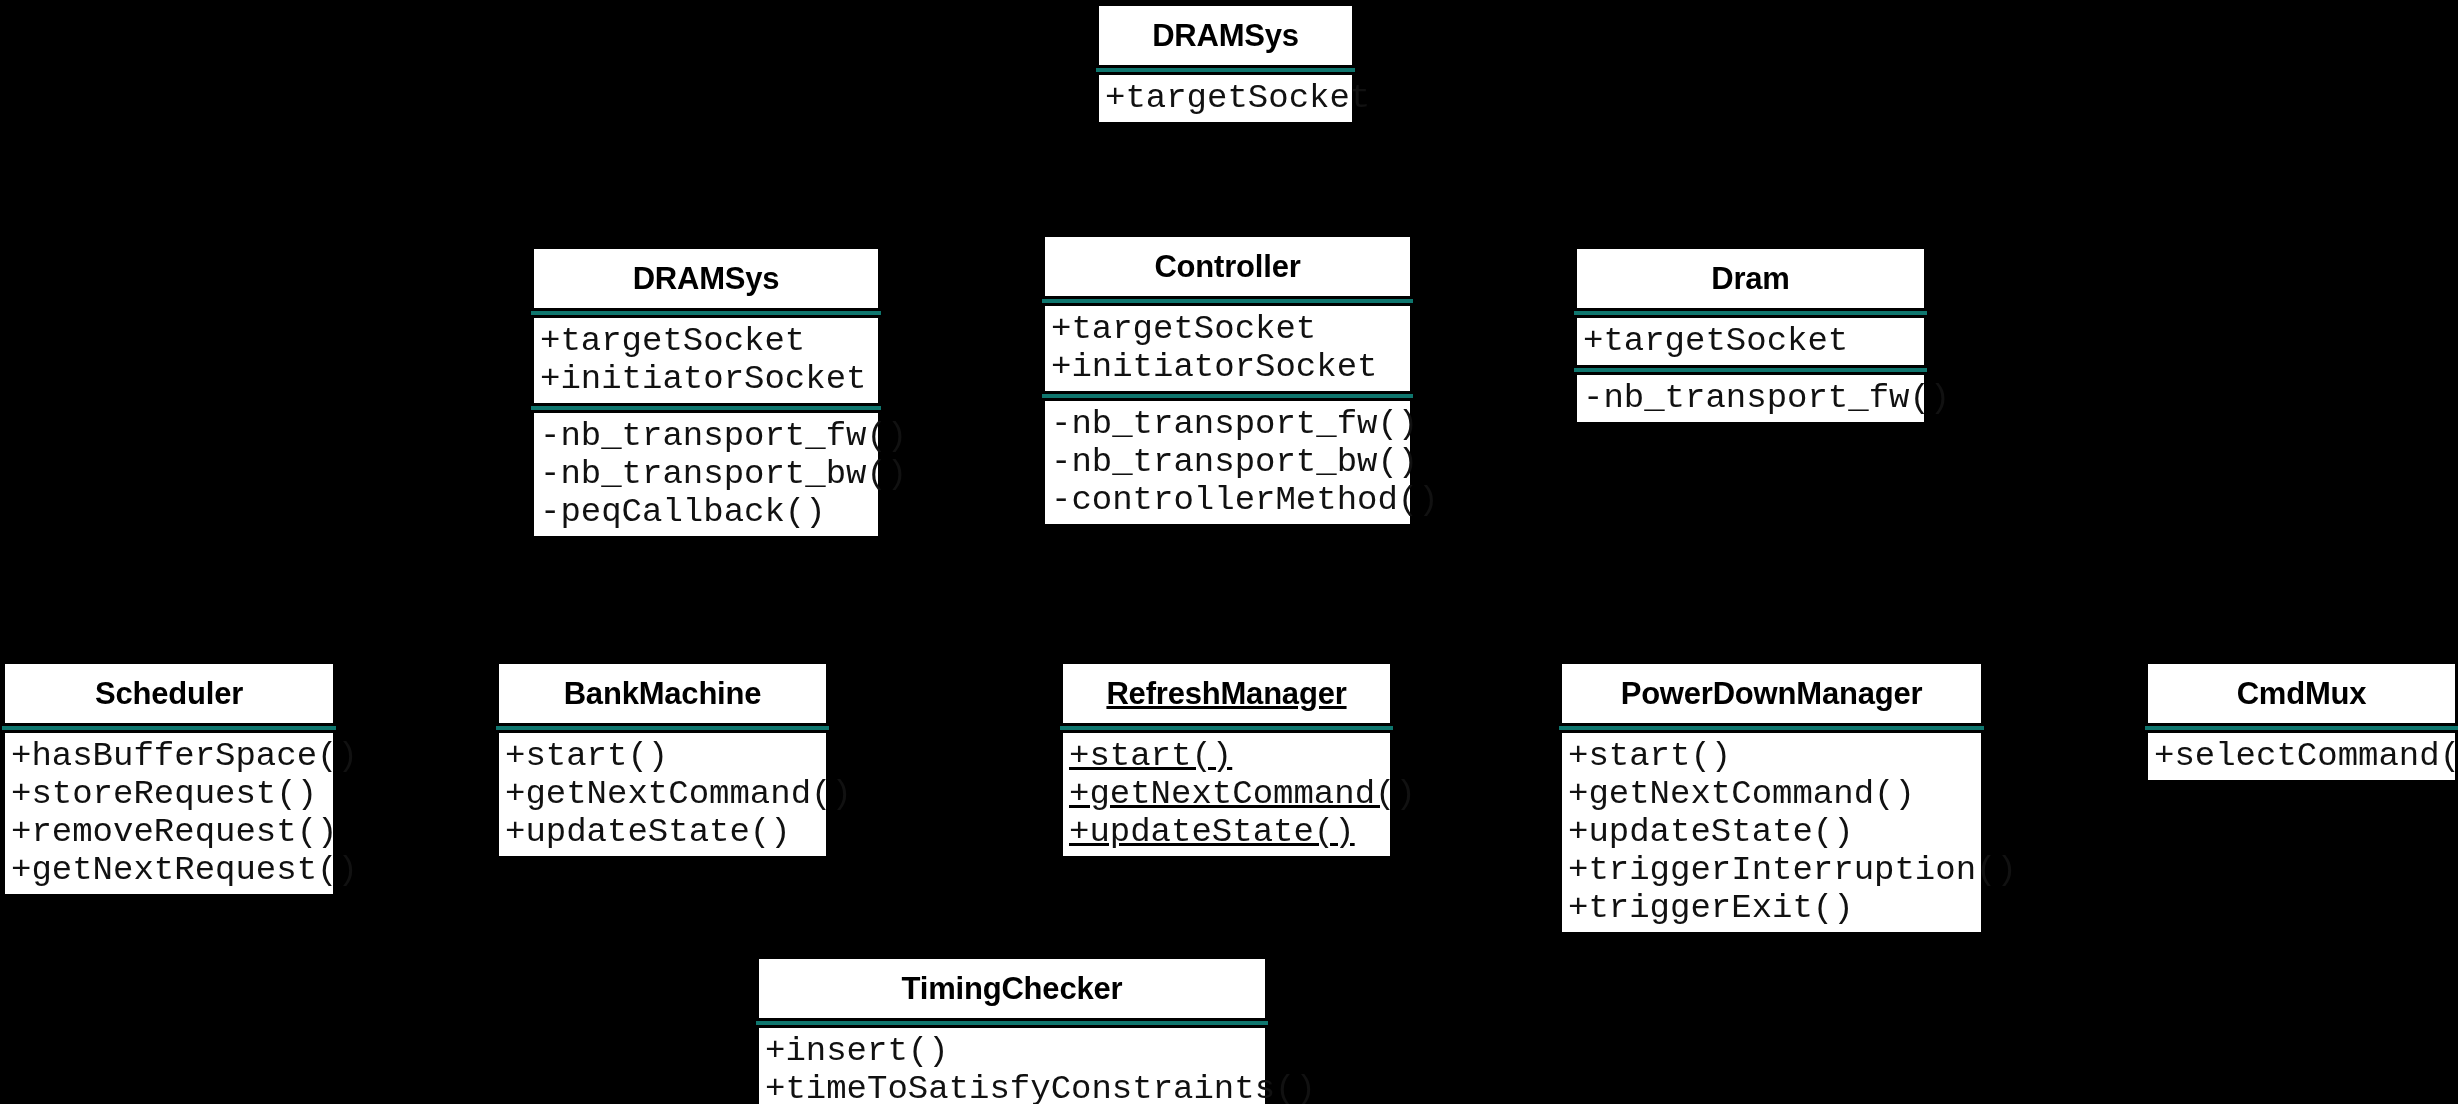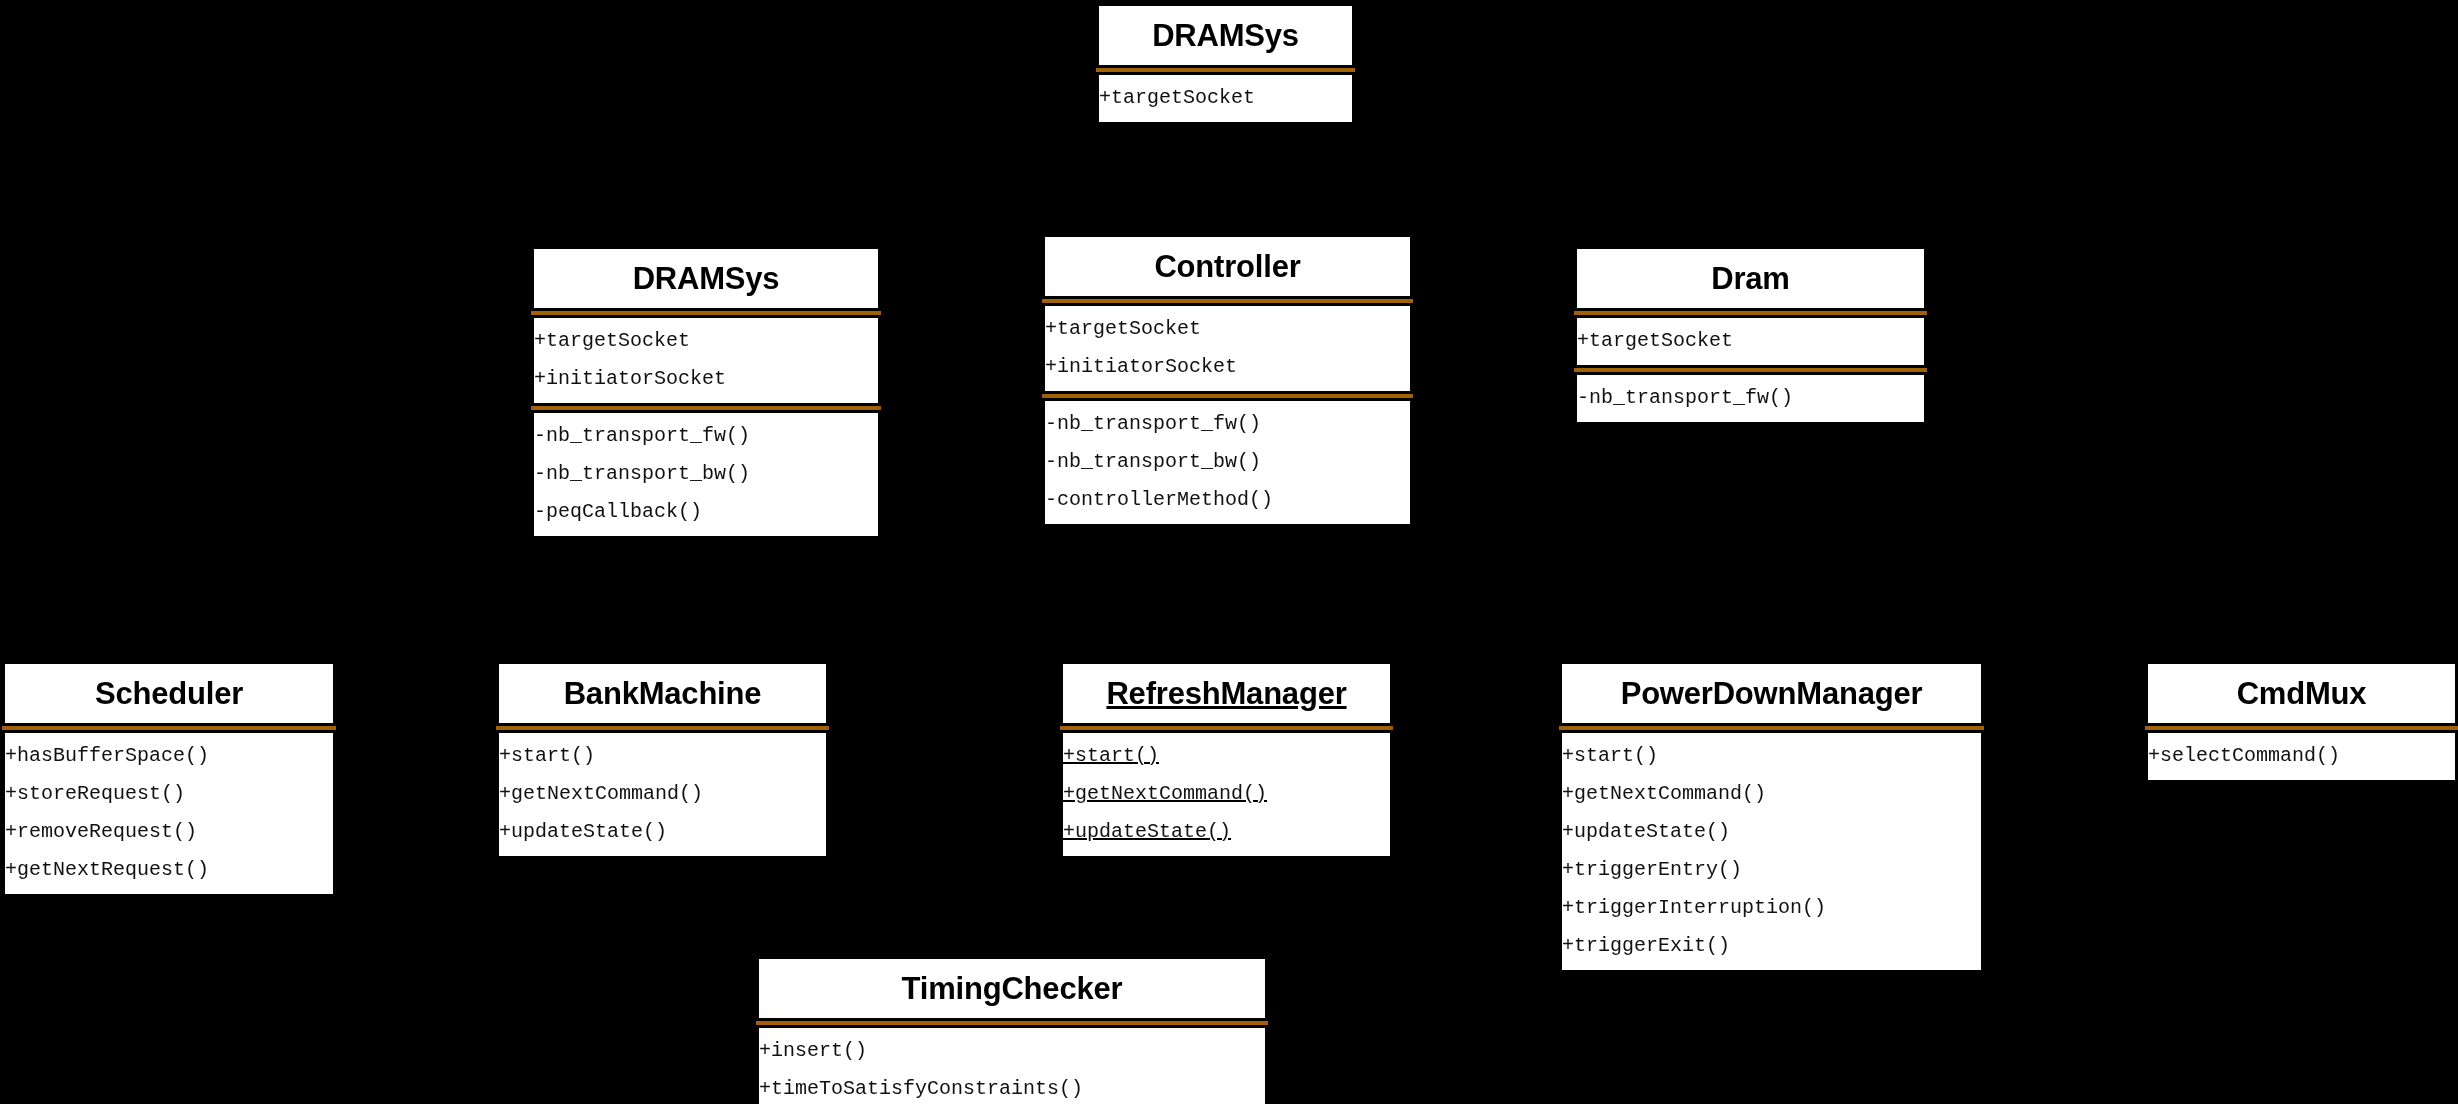--- a/index.html
+++ b/index.html
@@ -19,21 +19,21 @@
     position: absolute;
     left: 0;
     top: 0;
     width: 2458px;
     height: 1104px;
   }
 
   .uml-class {
     position: absolute;
     box-sizing: border-box;
-    background: #a16207;
+    background: #0f766e;
   }
 
   .uml-compartment {
     box-sizing: border-box;
     background: #ffffff;
     border: 3px solid #000000;
     margin-bottom: 4px;
   }
   .uml-compartment:last-child {
     margin-bottom: 0;
@@ -49,24 +49,25 @@
     padding: 14px 10px 14px 10px;
     letter-spacing: -0.2px;
   }
 
   .uml-members {
     padding: 4px 0 5px 0;
   }
 
   .uml-member {
     font-family: "Liberation Mono", monospace;
-    font-size: 20px;
+    font-size: 34px;
     line-height: 38px;
     color: #111111;
     white-space: pre;
+    padding-left: 6px;
     letter-spacing: 0px;
   }
 
   
   .c-dramsys            { left: 1096px; top: 3px;   width: 259px; }
   .c-arbiter            { left: 531px;  top: 246px; width: 350px; }
   .c-controller         { left: 1042px; top: 234px; width: 371px; }
   .c-dram               { left: 1574px; top: 246px; width: 353px; }
   .c-scheduler          { left: 2px;    top: 661px; width: 334px; }
   .c-bankmachine        { left: 496px;  top: 661px; width: 333px; }
@@ -150,21 +151,20 @@
       <div class="uml-member">+updateState()</div>
     </div>
   </div>
 
   <div class="uml-class c-powerdownmanager">
     <div class="uml-compartment uml-title">PowerDownManager</div>
     <div class="uml-compartment uml-members">
       <div class="uml-member">+start()</div>
       <div class="uml-member">+getNextCommand()</div>
       <div class="uml-member">+updateState()</div>
-      <div class="uml-member">+triggerEntry()</div>
       <div class="uml-member">+triggerInterruption()</div>
       <div class="uml-member">+triggerExit()</div>
     </div>
   </div>
 
   <div class="uml-class c-cmdmux">
     <div class="uml-compartment uml-title">CmdMux</div>
     <div class="uml-compartment uml-members">
       <div class="uml-member">+selectCommand()</div>
     </div>

